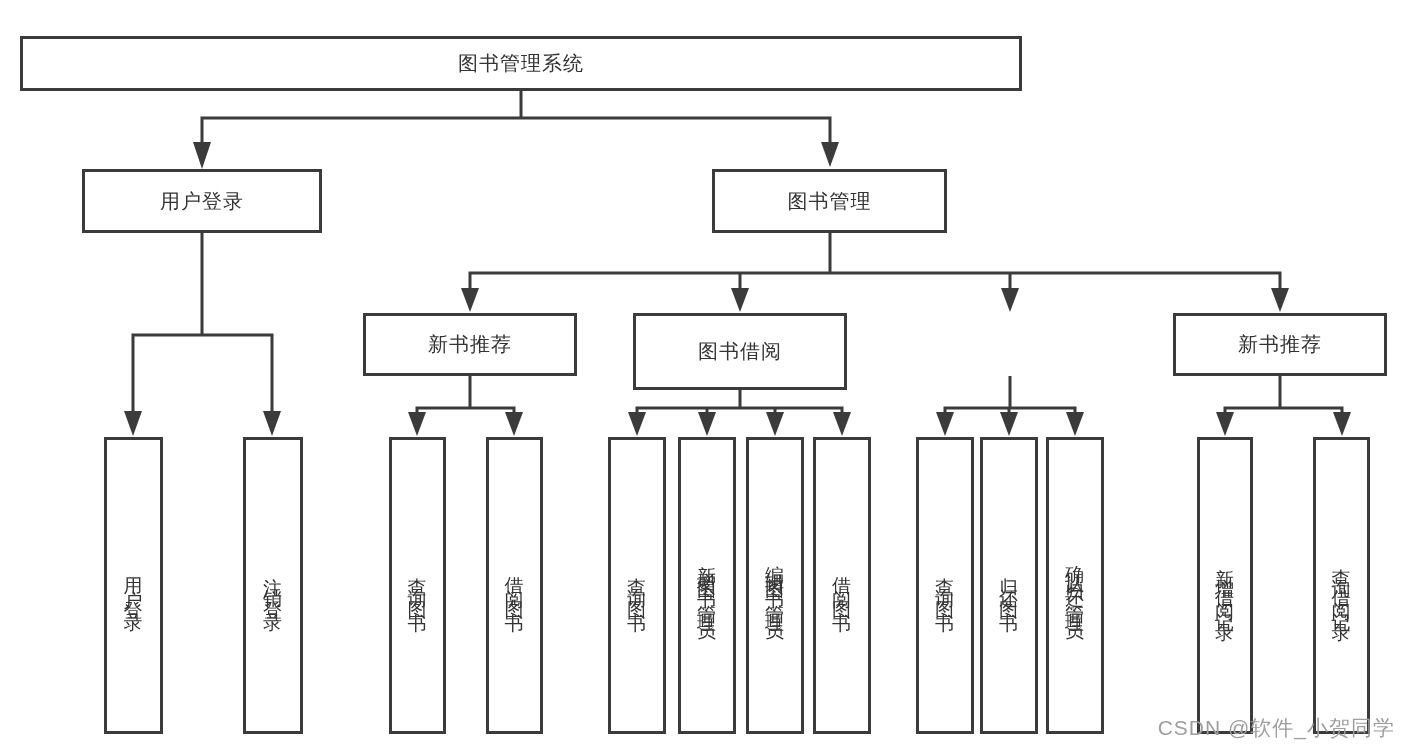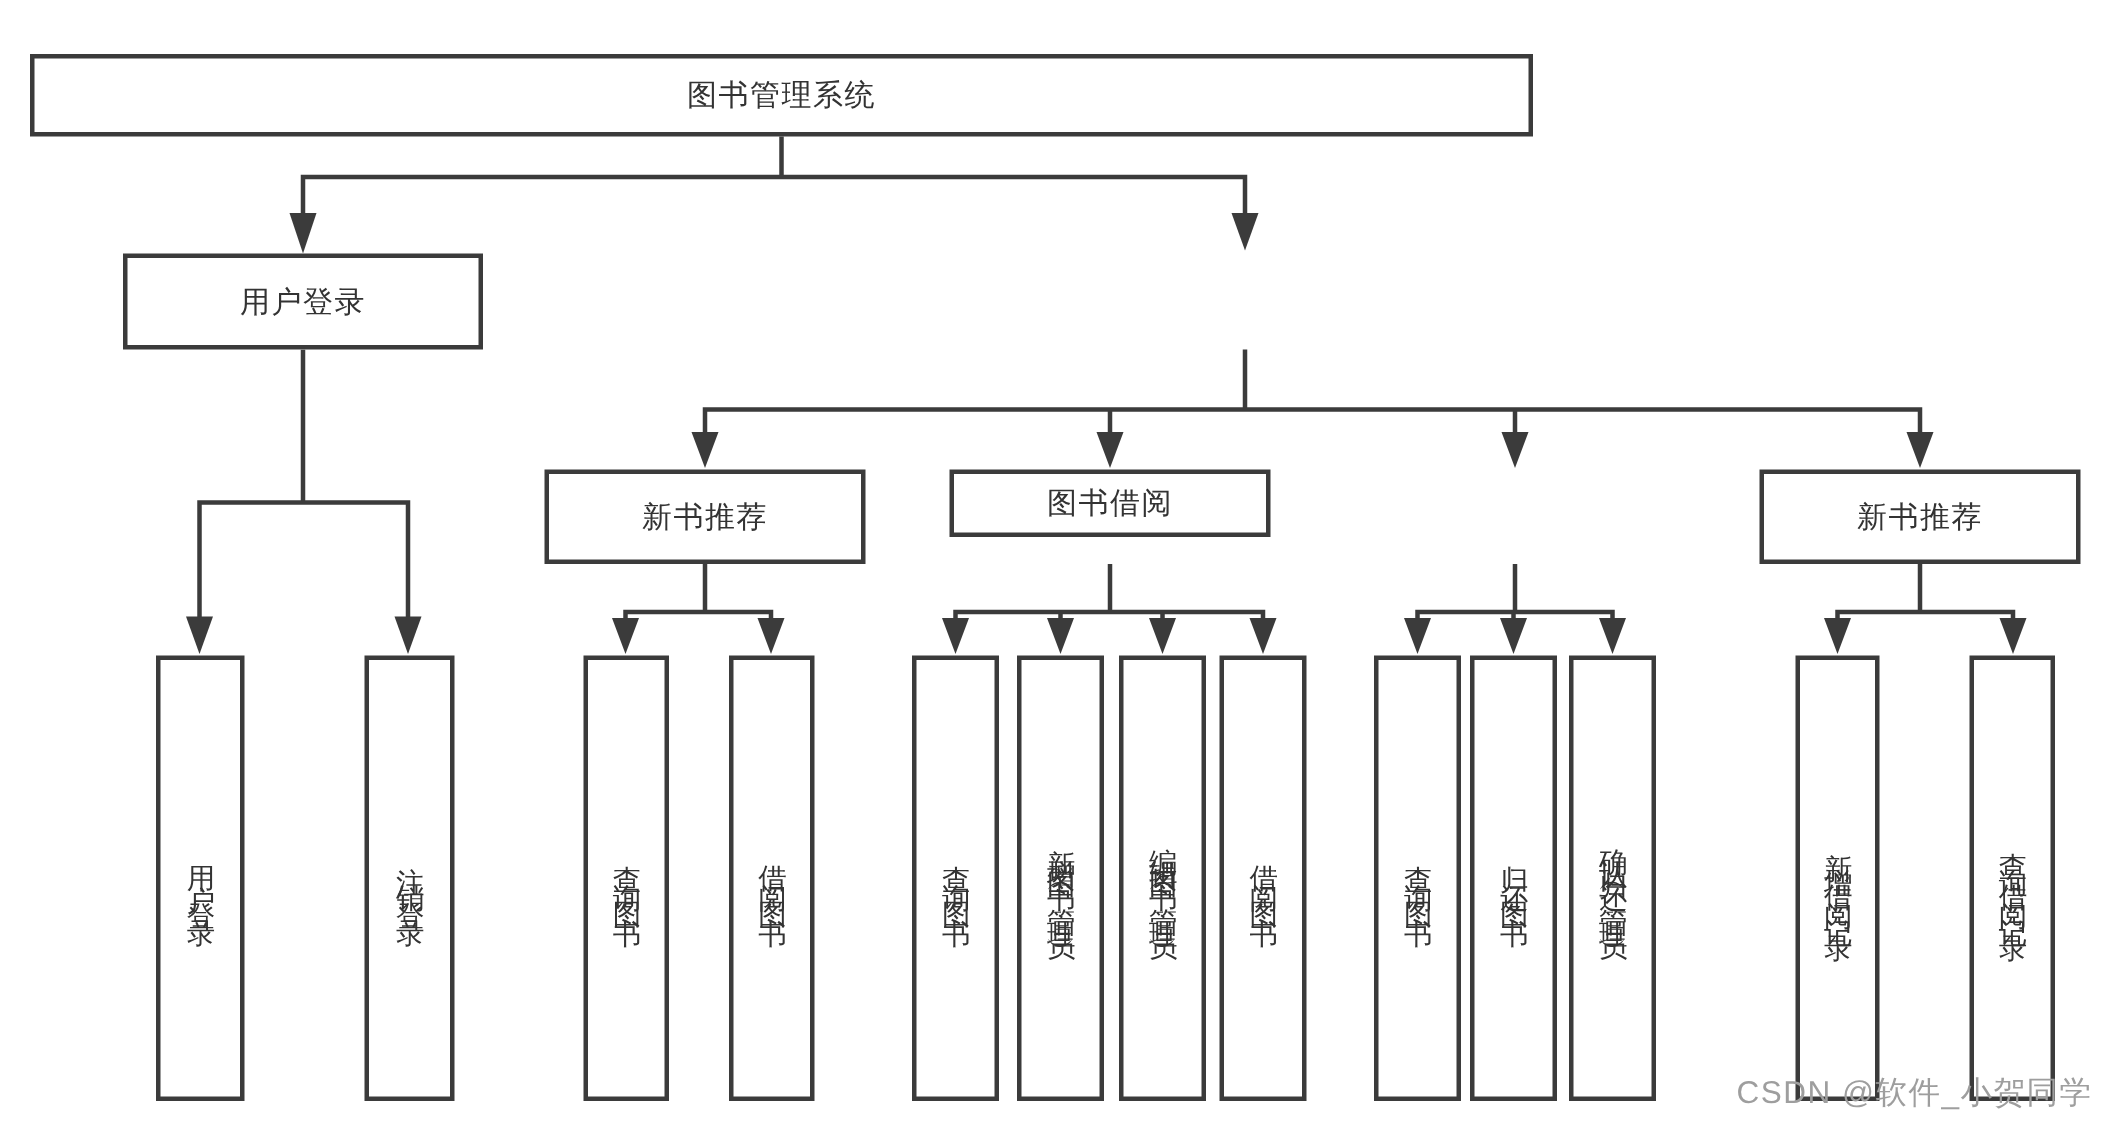--- a/index.html
+++ b/index.html
@@ -117,23 +117,24 @@
     <g>
       <path d="M1280,376 V408 M1223.5,408 H1343.5 M1225,408 V414 M1342,408 V414"></path>
       <polygon points="1216,412 1234,412 1225,436"></polygon>
       <polygon points="1333,412 1351,412 1342,436"></polygon>
     </g>
   </svg>
 
   <div class="box" style="left:20px; top:13px; width:1002px; height:55px;margin-top:23px;">图书管理系统</div>
 
   <div class="box" style="left:82px; top:169px; width:240px; height:64px;">用户登录</div>
+  <div class="box" style="left:712px; top:169px; width:235px; height:64px;">图书管理</div>
 
   <div class="box" style="left:363px; top:313px; width:214px; height:63px;">新书推荐</div>
-  <div class="box" style="left:633px; top:313px; width:214px; height:45px;">图书借阅</div>
+  <div class="box" style="left:633px; top:313px; width:214px; height:77px;">图书借阅</div>
   <div class="box" style="left:1173px; top:313px; width:214px; height:63px;">新书推荐</div>
 
   <div class="leaf" style="left:104px; width:59px;">
     <span>用户登录</span>
   </div>
   <div class="leaf" style="left:243px; width:60px;">
     <span>注销登录</span>
   </div>
 
   <div class="leaf" style="left:389px; width:57px;">

